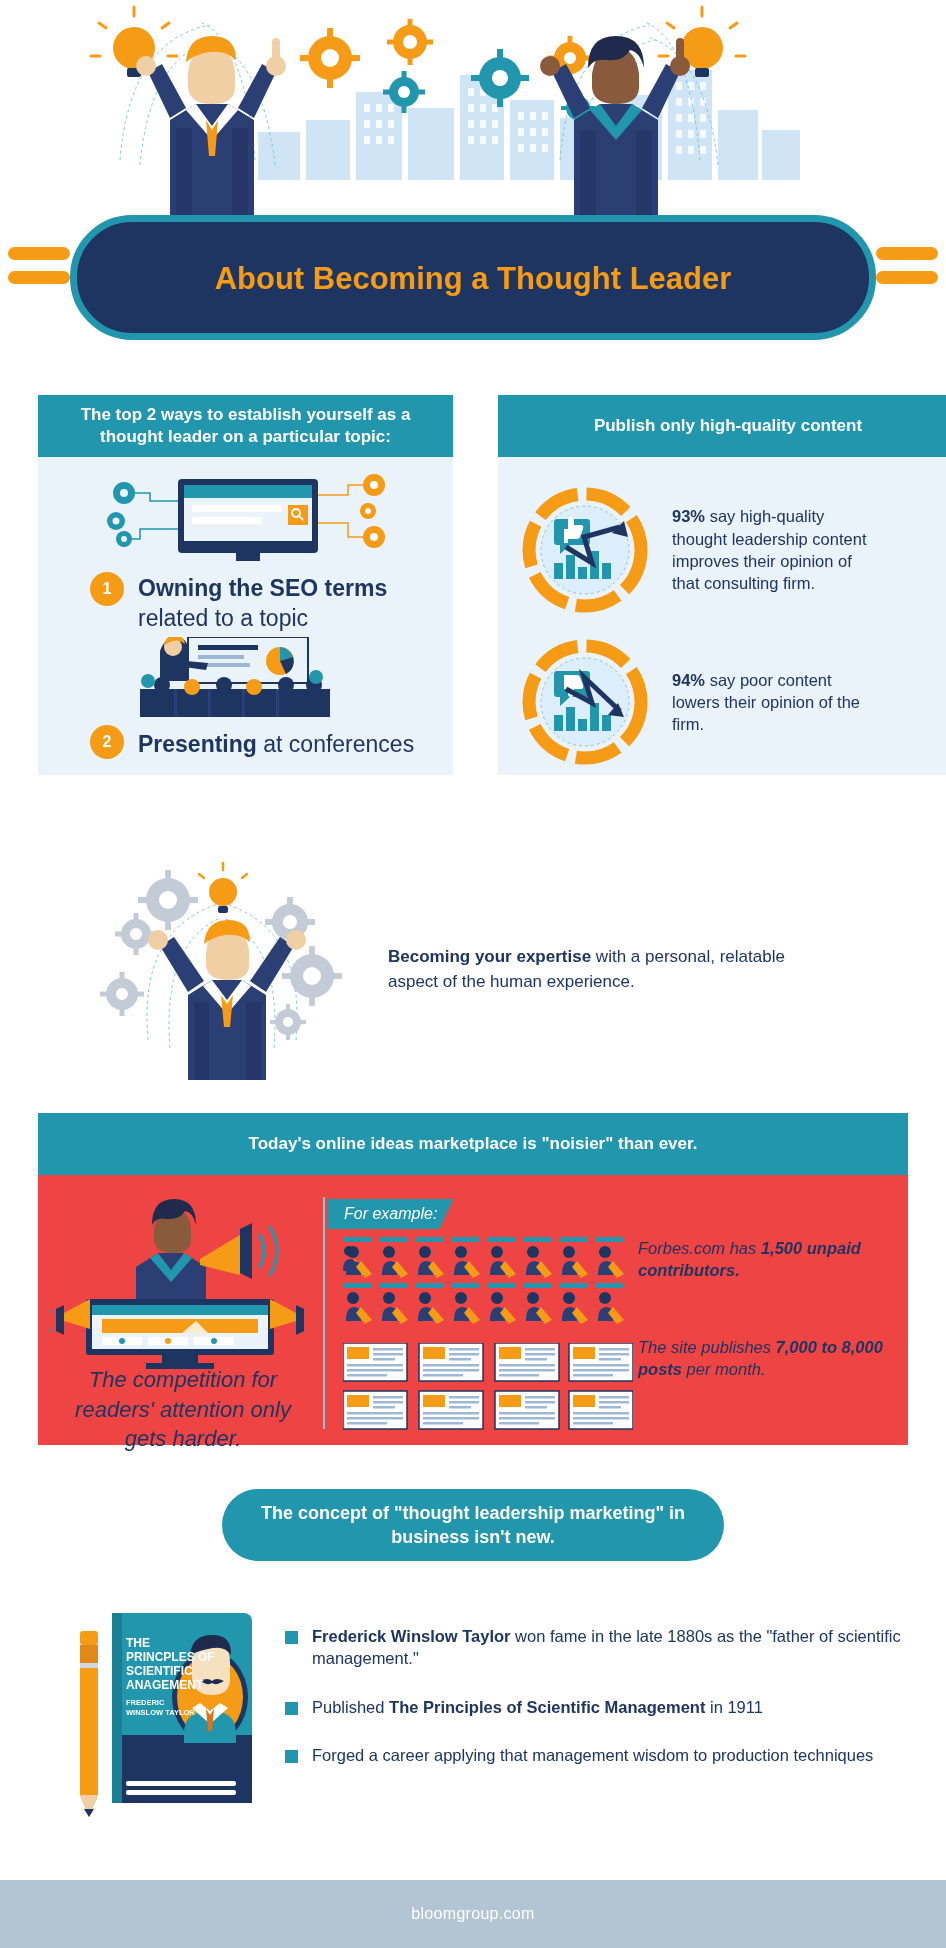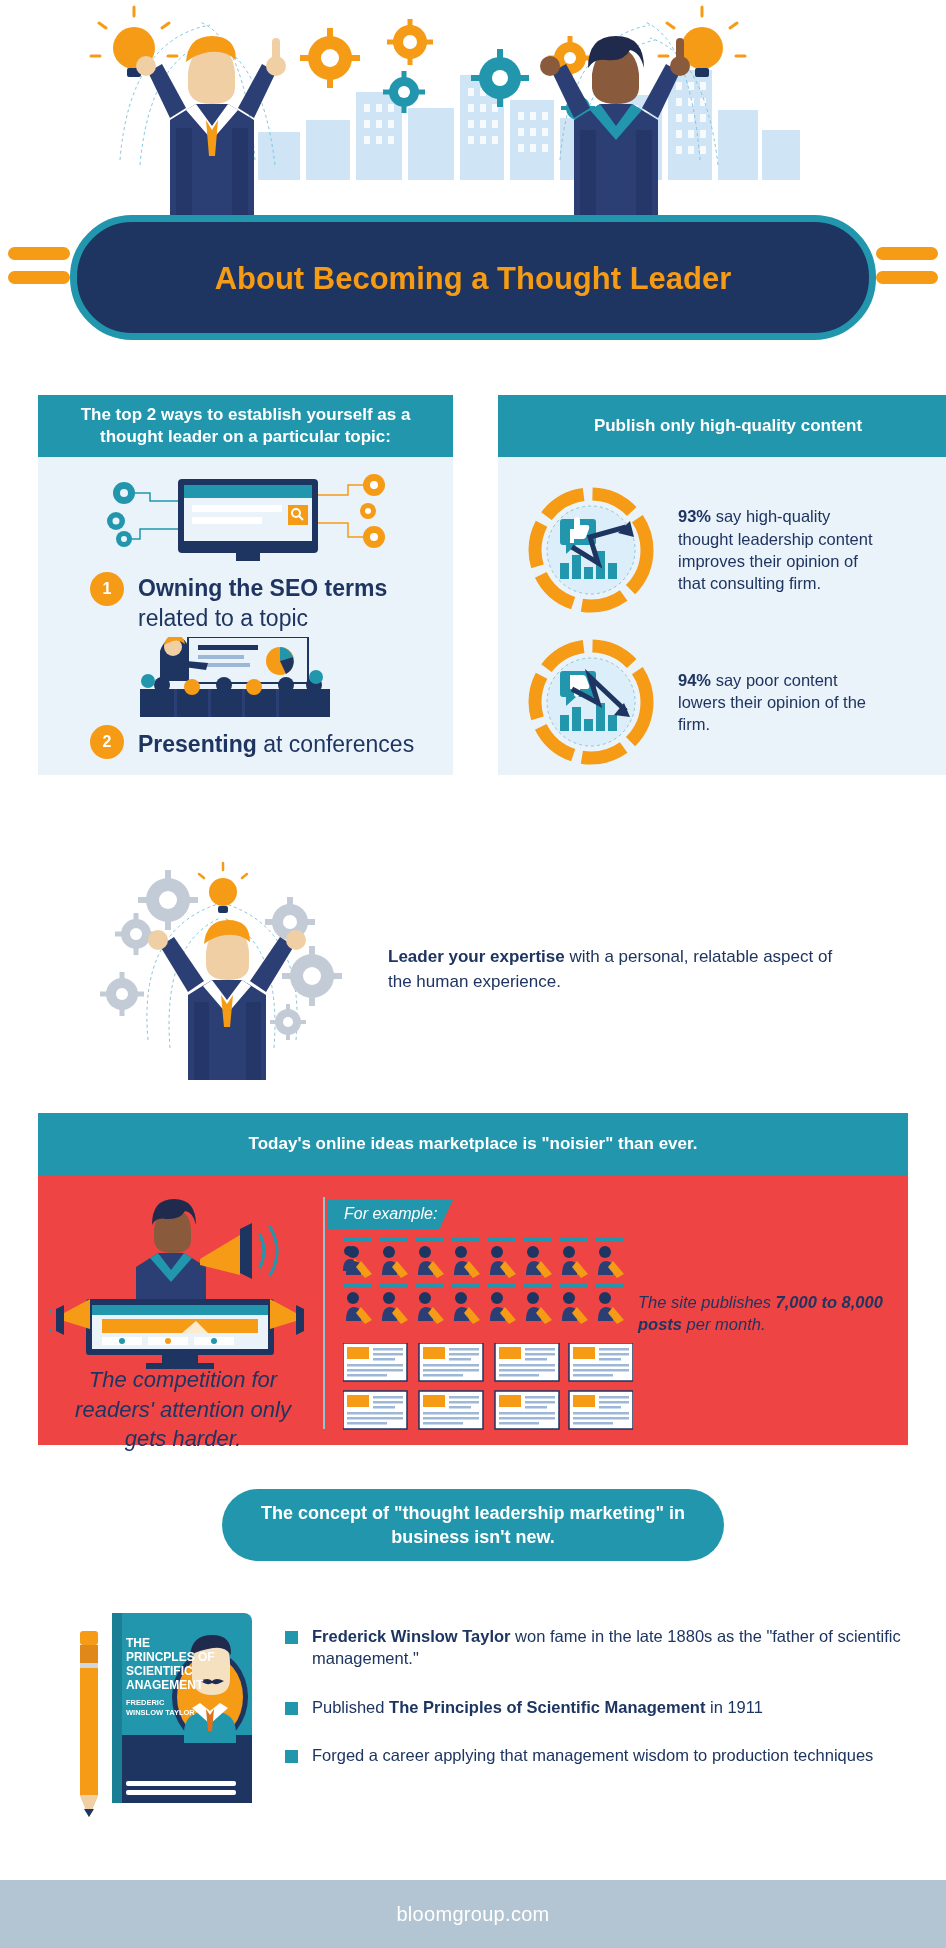--- a/index.html
+++ b/index.html
@@ -48,21 +48,21 @@
 
   .numrow{display:flex;align-items:flex-start;gap:14px;padding-left:52px;}
   .numcircle{
     width:34px;height:34px;border-radius:50%;background:#f59b16;color:#fff;
     font-size:16px;font-weight:700;display:flex;align-items:center;justify-content:center;flex:0 0 auto;
   }
   .numtext{font-size:23px;line-height:1.3;padding-top:2px;}
   .numtext b{font-weight:700;}
   .numtext .sub{font-weight:400;}
 
-  .statrow{display:flex;align-items:center;gap:22px;padding-left:28px;}
+  .statrow{display:flex;align-items:center;gap:22px;padding-left:22px;}
   .stat-text{font-size:16.5px;line-height:1.35;max-width:195px;}
   .stat-text b{font-weight:700;}
 
   
   .combine{position:absolute;left:38px;top:860px;width:870px;height:220px;}
   .combine-text{
     position:absolute;left:350px;top:85px;width:450px;font-size:17px;line-height:1.45;
   }
   .combine-text b{font-weight:700;}
 
@@ -95,21 +95,21 @@
   .bullet{display:flex;gap:14px;margin-bottom:26px;}
   .bsq{width:13px;height:13px;background:#2196ad;flex:0 0 auto;margin-top:6px;}
   .btxt{font-size:16.5px;line-height:1.35;}
   .btxt b{font-weight:700;}
 
   
   .footer{
     position:absolute;left:0;bottom:0;width:946px;height:68px;background:#b3c4d3;
     display:flex;align-items:center;justify-content:center;
   }
-  .footer span{color:#fff;font-size:20px;letter-spacing:.3px;}
+  .footer span{color:#fff;font-size:16px;letter-spacing:.3px;}
   svg{display:block;}
 </style>
 </head>
 <body>
 
 <div class="page">
 
   <div class="hero">
     <svg class="hero-art" viewBox="0 0 946 230">
 
@@ -551,21 +551,21 @@
         <path d="M163 135 l6 9 l6 -9 l-3 32 l-6 0z" fill="#f59b16"></path>
         <rect x="136" y="142" width="15" height="78" fill="#253769"></rect>
         <rect x="188" y="142" width="15" height="78" fill="#253769"></rect>
         <path d="M130 132 l-28 -46 l14 -9 l30 44z" fill="#2b3f75"></path>
         <path d="M208 132 l28 -46 l-14 -9 l-30 44z" fill="#2b3f75"></path>
         <circle cx="100" cy="80" r="10" fill="#f0cfa5"></circle>
         <circle cx="238" cy="80" r="10" fill="#f0cfa5"></circle>
       </g>
     </svg>
     <div class="combine-text">
-      <b>Leader your expertise</b>
+      <b>Becoming your expertise</b>
       <span>with a personal, relatable aspect of the human experience.</span>
     </div>
   </div>
 
   <div class="sec-head noisy-head">Today's online ideas marketplace is "noisier" than ever.</div>
 
   <div class="noisy-panel">
     <div class="divider-v"></div>
     <div class="forex">For example:</div>
 
@@ -817,20 +817,23 @@
               <rect x="30" y="15" width="22" height="2.5"></rect>
               <rect x="4" y="21" width="56" height="2.5"></rect>
               <rect x="4" y="26" width="56" height="2.5"></rect>
               <rect x="4" y="31" width="40" height="2.5"></rect>
             </g>
           </g>
       </g>
     </svg>
 
     <div class="noisy-right">
+      <p>
+        <span>Forbes.com has </span><b>1,500 unpaid contributors.</b>
+      </p>
       <p class="p2">
         <span>The site publishes </span><b>7,000 to 8,000 posts</b><span> per month.</span>
       </p>
     </div>
   </div>
 
   <div class="pill">The concept of "thought leadership marketing" in business isn't new.</div>
 
   <svg width="200" height="250" viewBox="0 0 200 250" style="position:absolute;left:60px;top:1585px;">
     <g>

